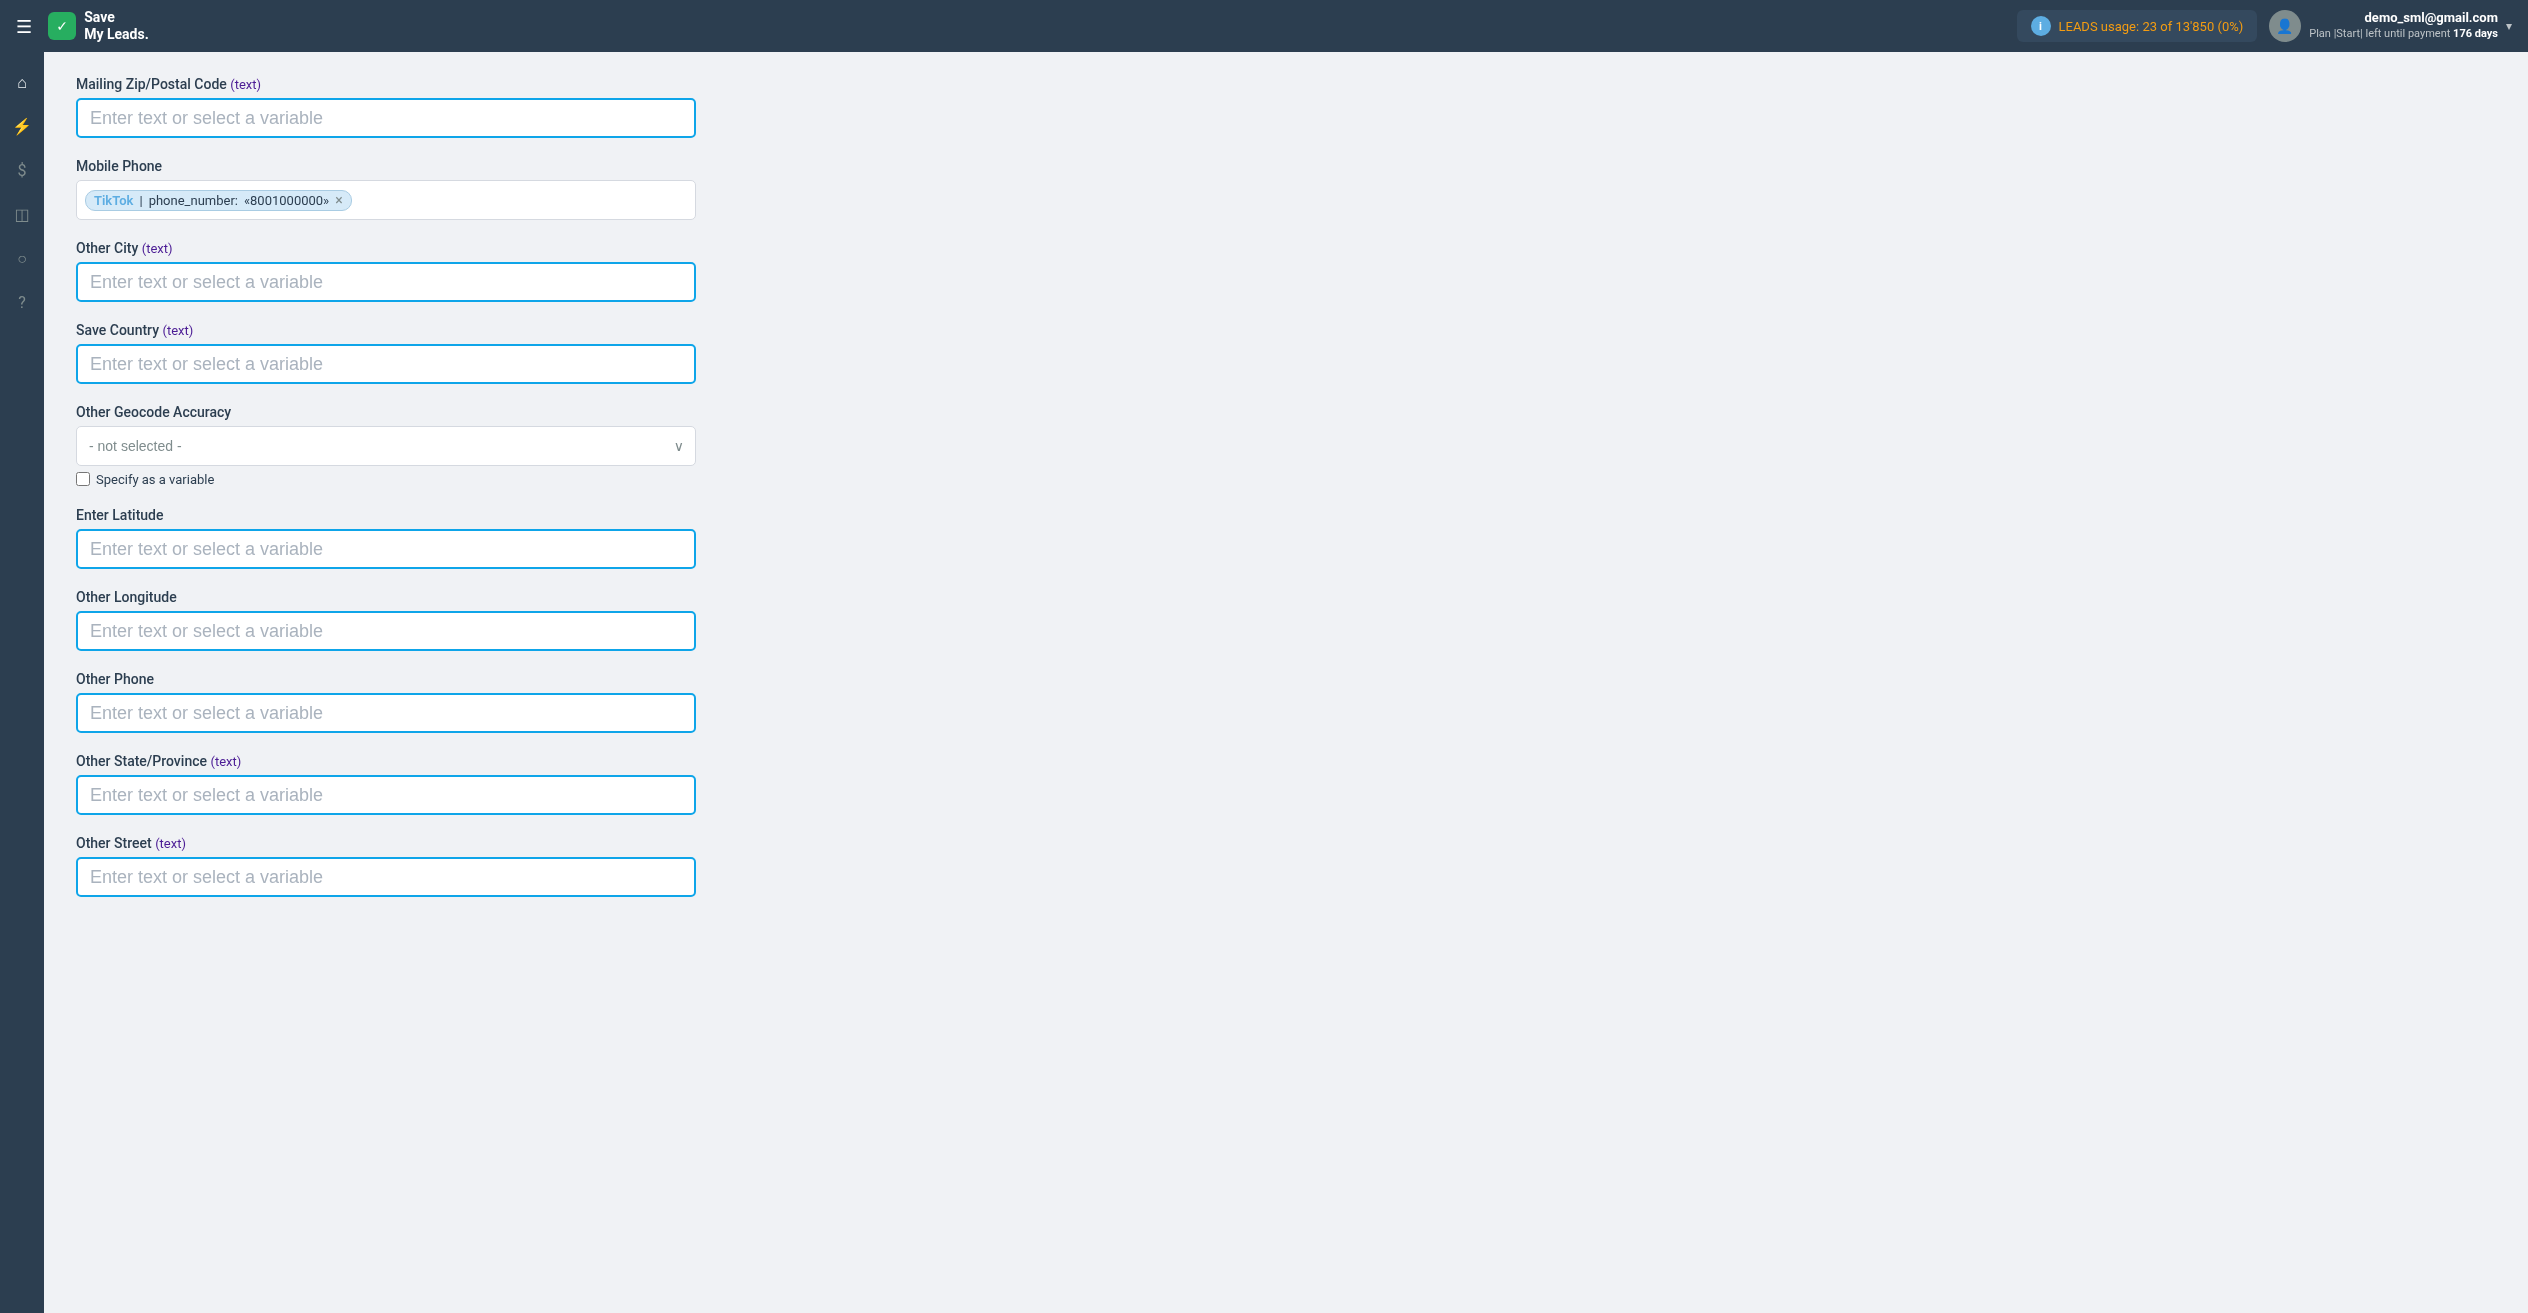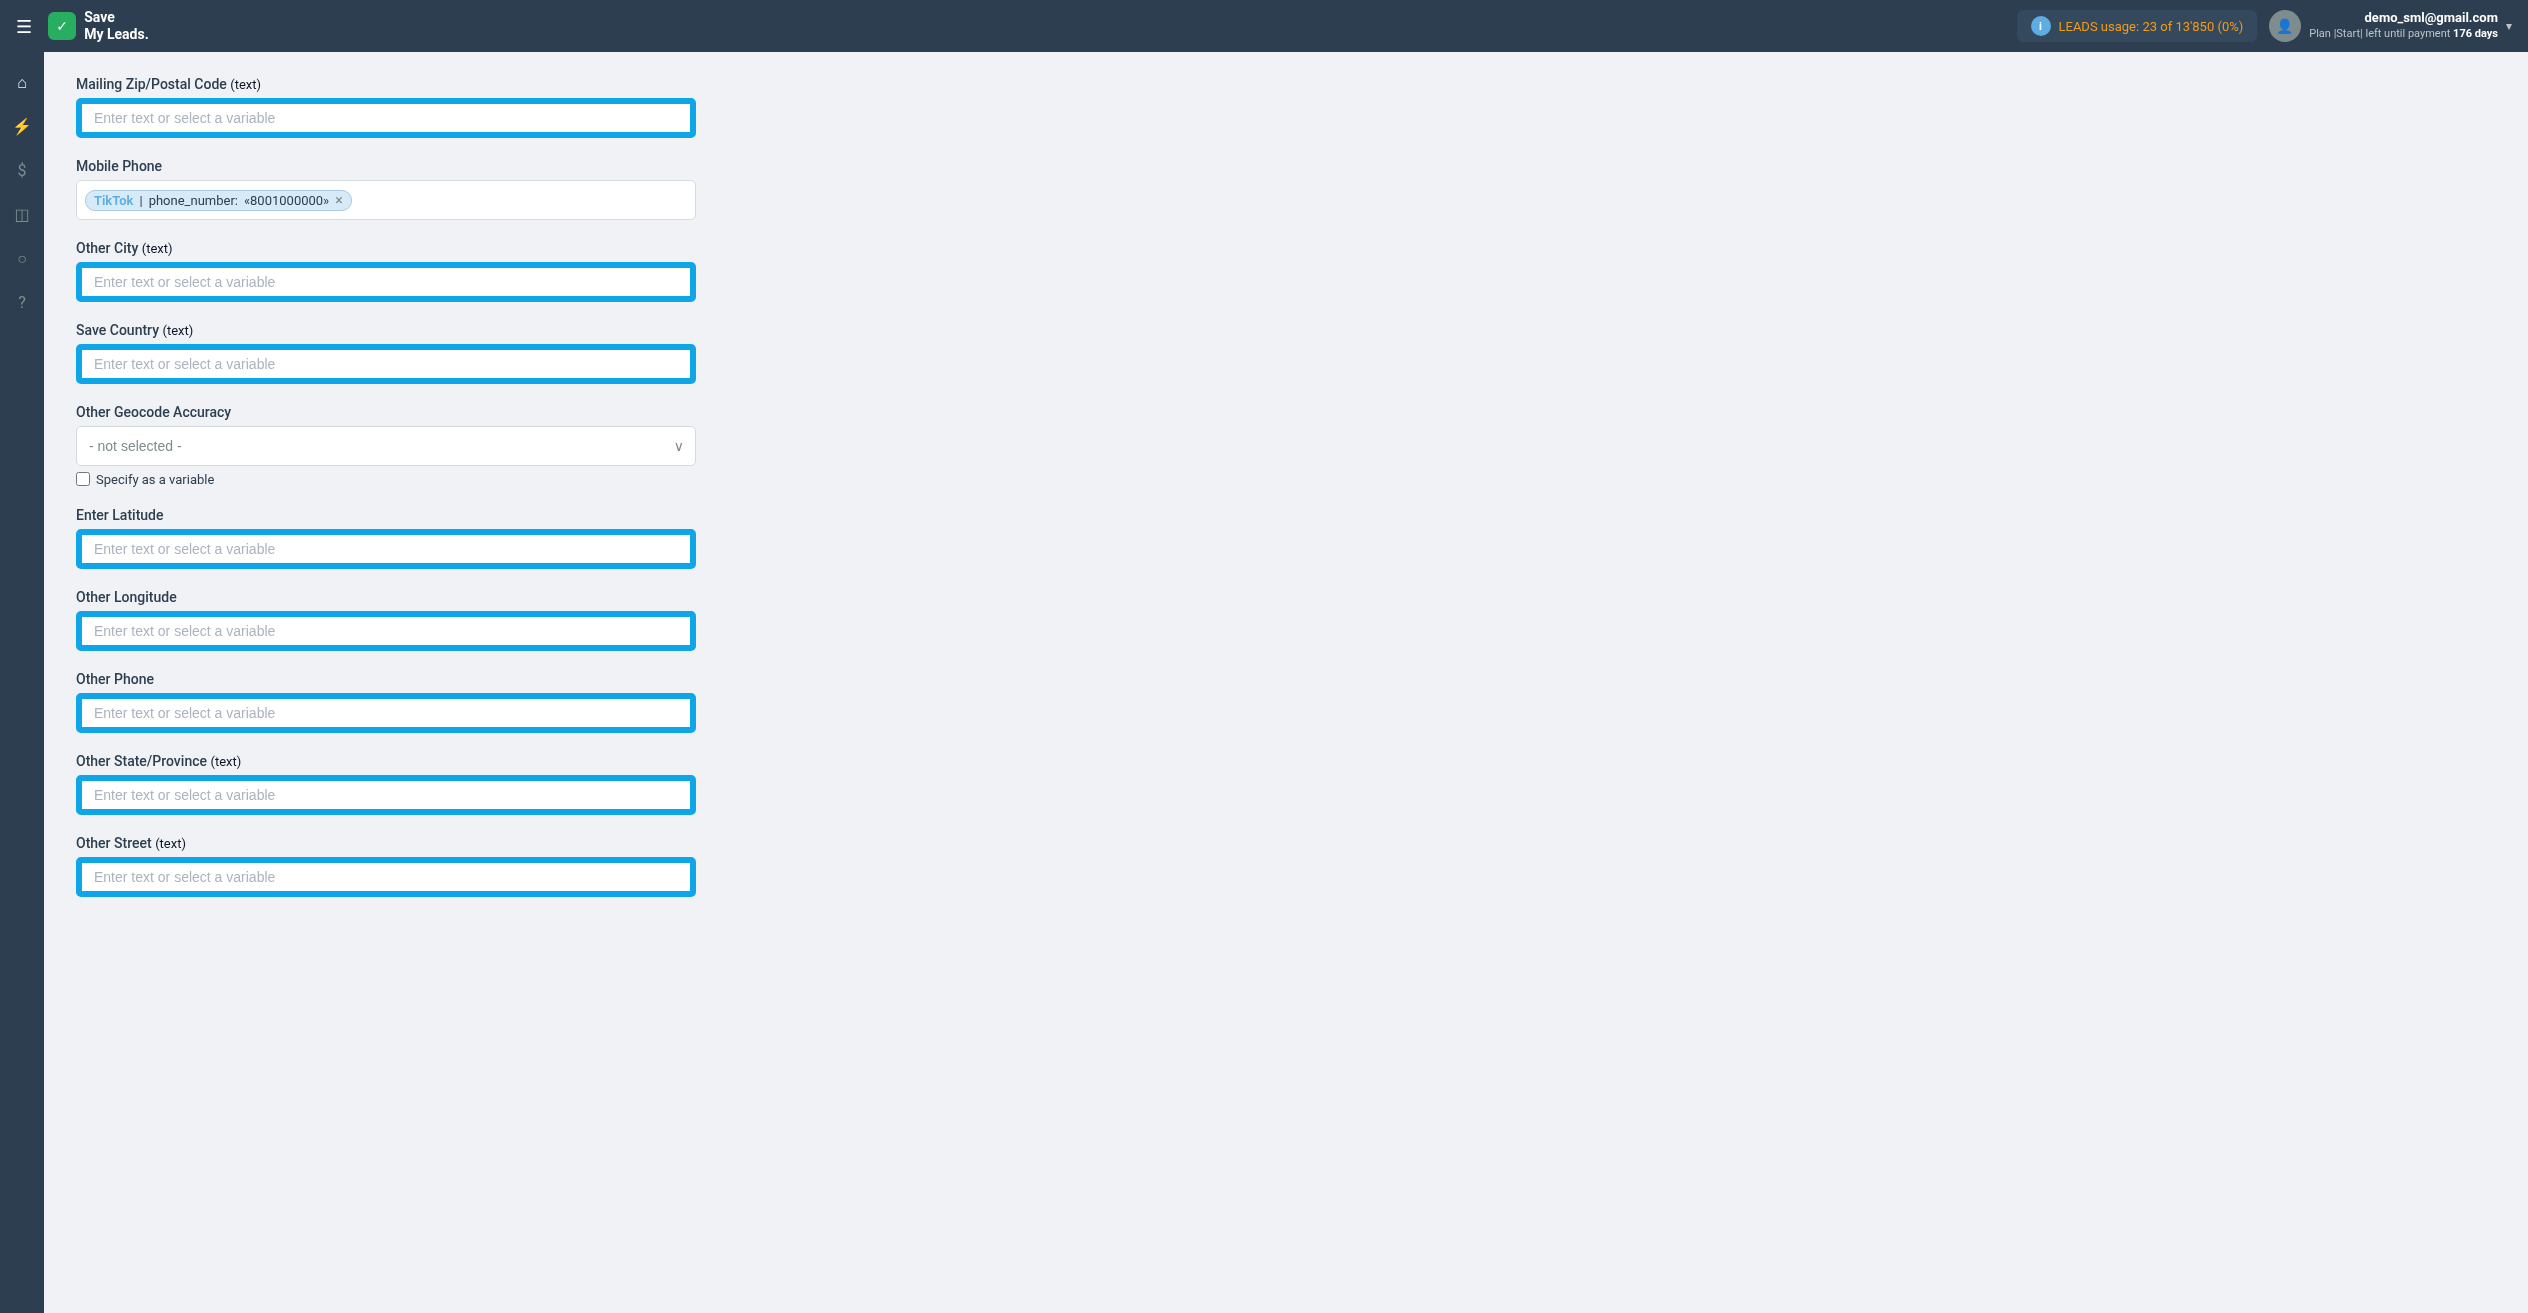--- a/index.html
+++ b/index.html
@@ -100,29 +100,29 @@
       gap: 20px;
     }
 
     .field-group { display: flex; flex-direction: column; gap: 6px; }
 
     .field-label {
       font-size: 14px;
       font-weight: 500;
       color: #2c3e50;
     }
-    .field-label .type-hint { font-weight: 400; color: #0f172a; font-size: 13px; text-align: center; }
+    .field-label .type-hint { font-weight: 400; color: #4c1d95; font-size: 13px; text-align: center; }
 
     .field-input {
       width: 100%;
       height: 40px;
-      border: 6px solid #0ea5e9;
+      border: 2px solid #0ea5e9;
       border-radius: 5px;
       padding: 0 12px;
-      font-size: 14px;
+      font-size: 18px;
       color: #2c3e50;
       background: #fff;
       outline: none;
     }
     .field-input::placeholder { color: #aab3be; }
 
     
     .tag-input-wrapper {
       width: 100%;
       min-height: 40px;

